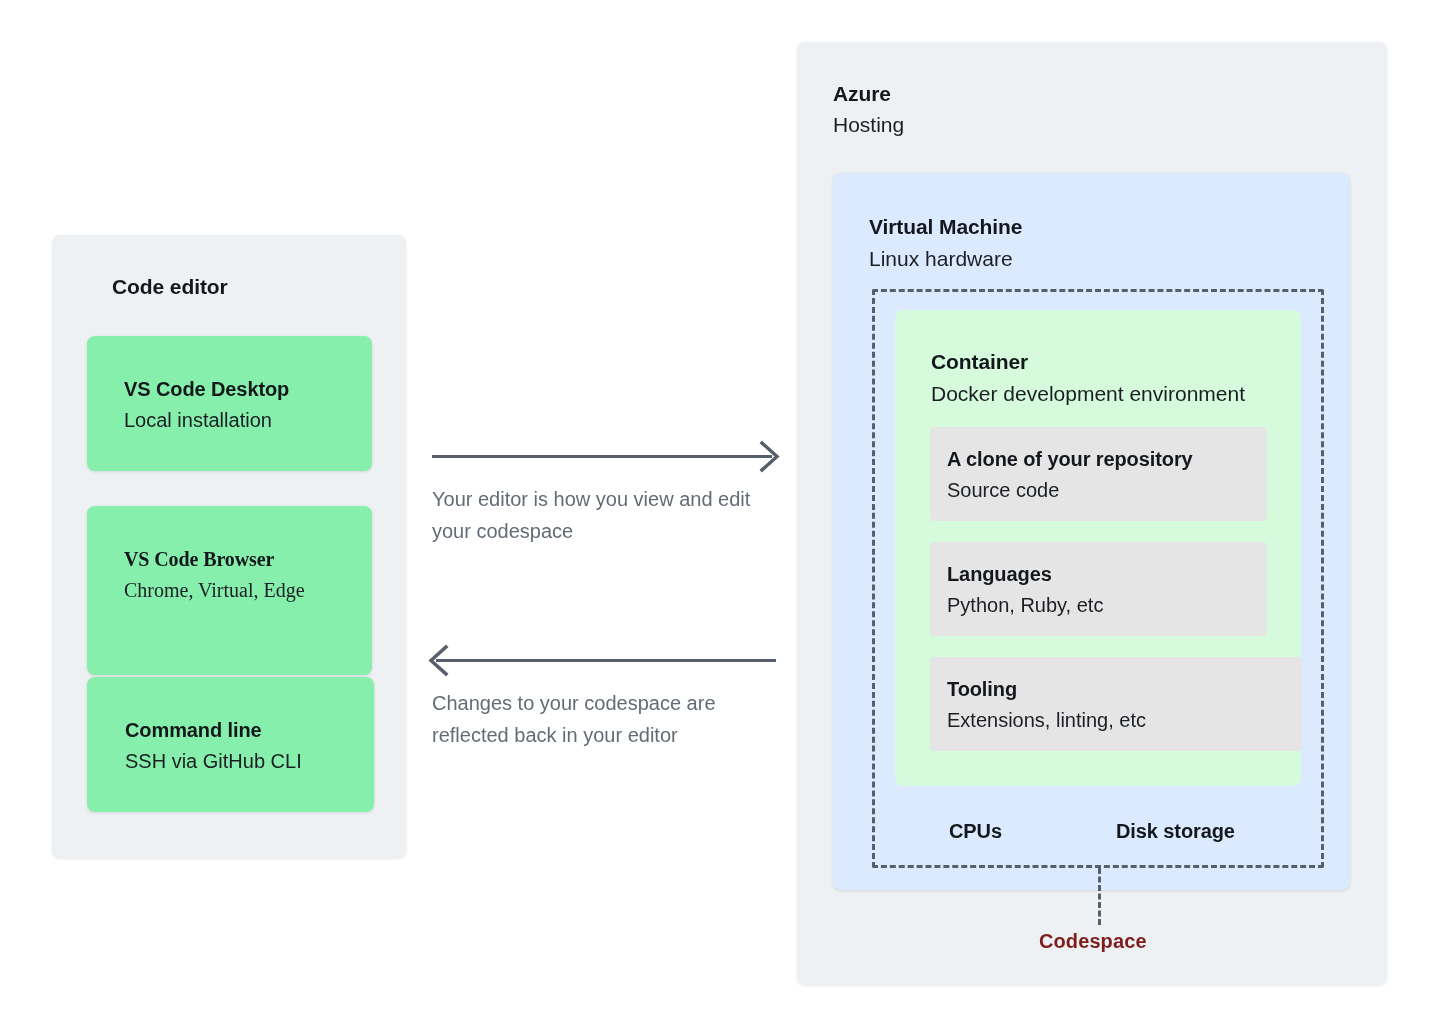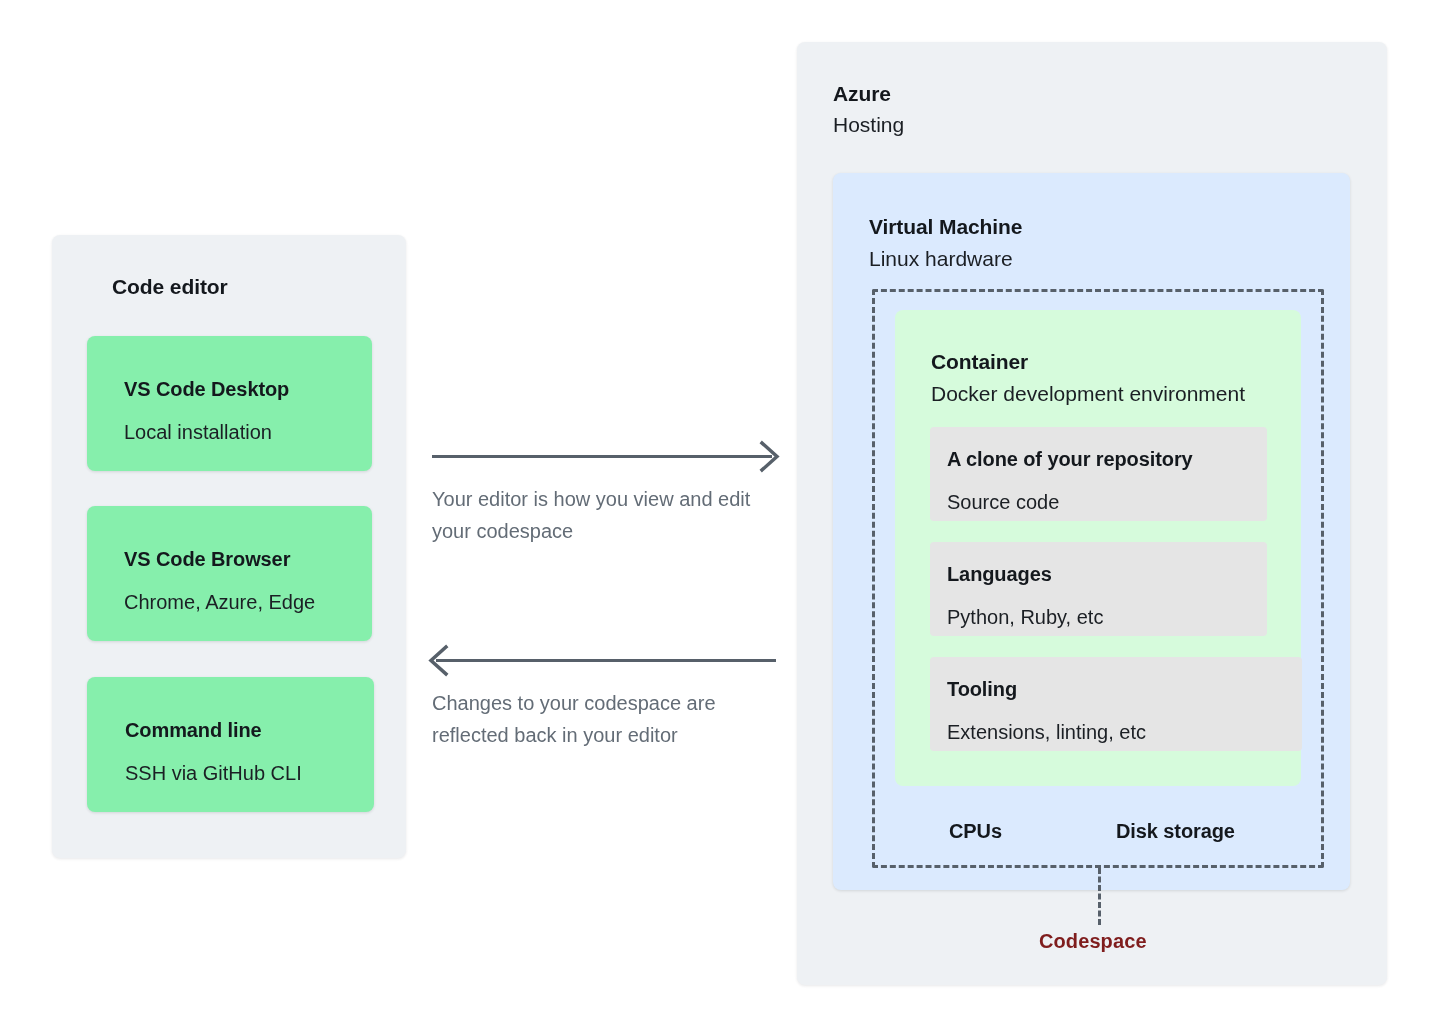--- a/index.html
+++ b/index.html
@@ -80,28 +80,27 @@
     letter-spacing: -0.1px;
     white-space: nowrap;
   }
   .card-sub {
     position: absolute;
     font-size: 20px;
     font-weight: 400;
     color: #1b1f24;
     line-height: 1.25;
     white-space: nowrap;
-    margin-top: 12px;
   }
 
   #card-desktop { left: 87px;  top: 336px; width: 285px; height: 135px; }
   #card-desktop .card-title { left: 37px; top: 41px; }
   #card-desktop .card-sub   { left: 37px; top: 72px; }
 
-  #card-browser { left: 87px;  top: 506px; width: 285px; height: 135px; }
+  #card-browser { left: 87px;  top: 506px; width: 285px; height: 169px; font-family: Liberation Serif, serif; }
   #card-browser .card-title { left: 37px; top: 41px; }
   #card-browser .card-sub   { left: 37px; top: 72px; }
 
   #card-cli     { left: 87px;  top: 677px; width: 287px; height: 135px; }
   #card-cli .card-title { left: 38px; top: 41px; }
   #card-cli .card-sub   { left: 38px; top: 72px; }
 
   
   .arrow-svg { position: absolute; }
   #arrow-forward { left: 424px; top: 438px; }
@@ -211,21 +210,21 @@
 
   <div class="panel-title" id="editor-title">Code editor</div>
 
   <div class="blue-card" id="card-desktop">
     <div class="card-title">VS Code Desktop</div>
     <div class="card-sub">Local installation</div>
   </div>
 
   <div class="blue-card" id="card-browser">
     <div class="card-title">VS Code Browser</div>
-    <div class="card-sub">Chrome, Azure, Edge</div>
+    <div class="card-sub">Chrome, Virtual, Edge</div>
   </div>
 
   <div class="blue-card" id="card-cli">
     <div class="card-title">Command line</div>
     <div class="card-sub">SSH via GitHub CLI</div>
   </div>
 
   <svg class="arrow-svg" id="arrow-forward" width="360" height="40" viewBox="0 0 360 40">
     <line x1="8" y1="18.5" x2="348" y2="18.5" stroke="#57606a" stroke-width="3"></line>
     <polyline points="338,5 353,18.5 338,32" fill="none" stroke="#57606a" stroke-width="3.5" stroke-linecap="square" stroke-linejoin="miter"></polyline>

